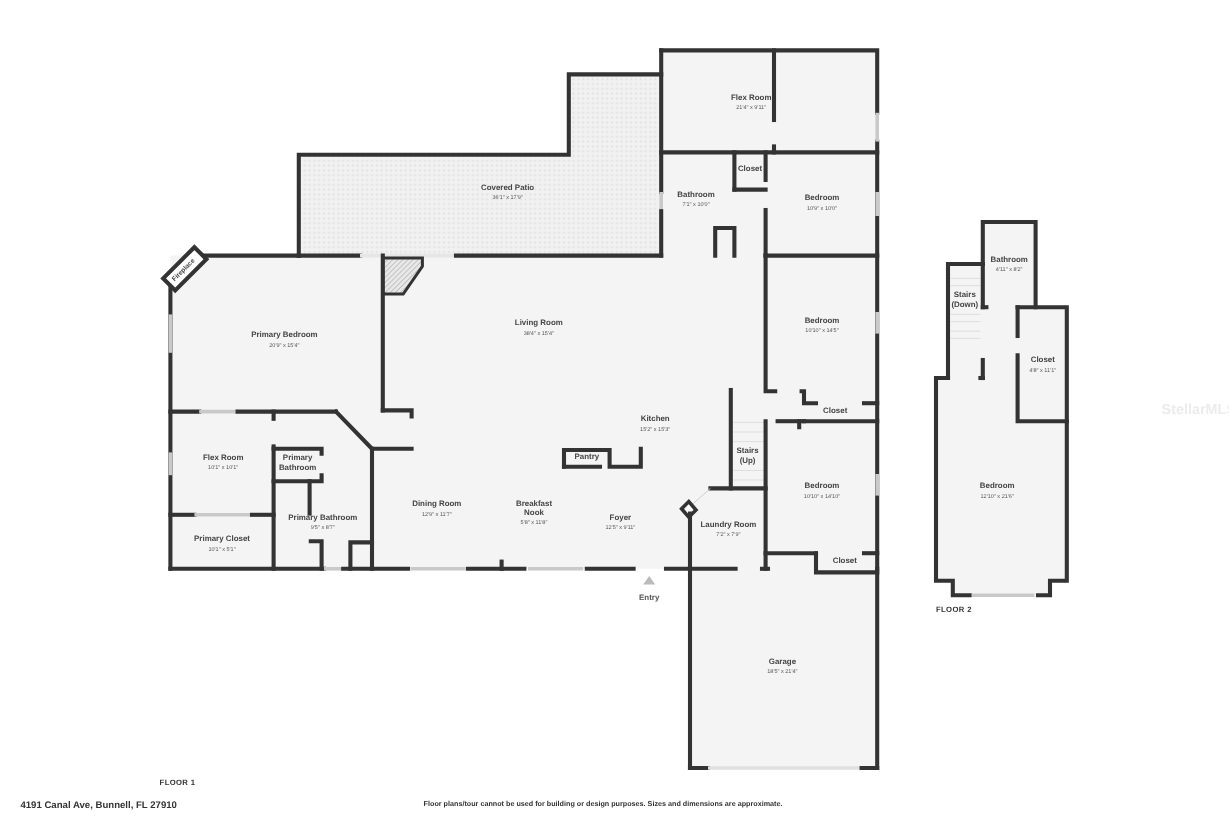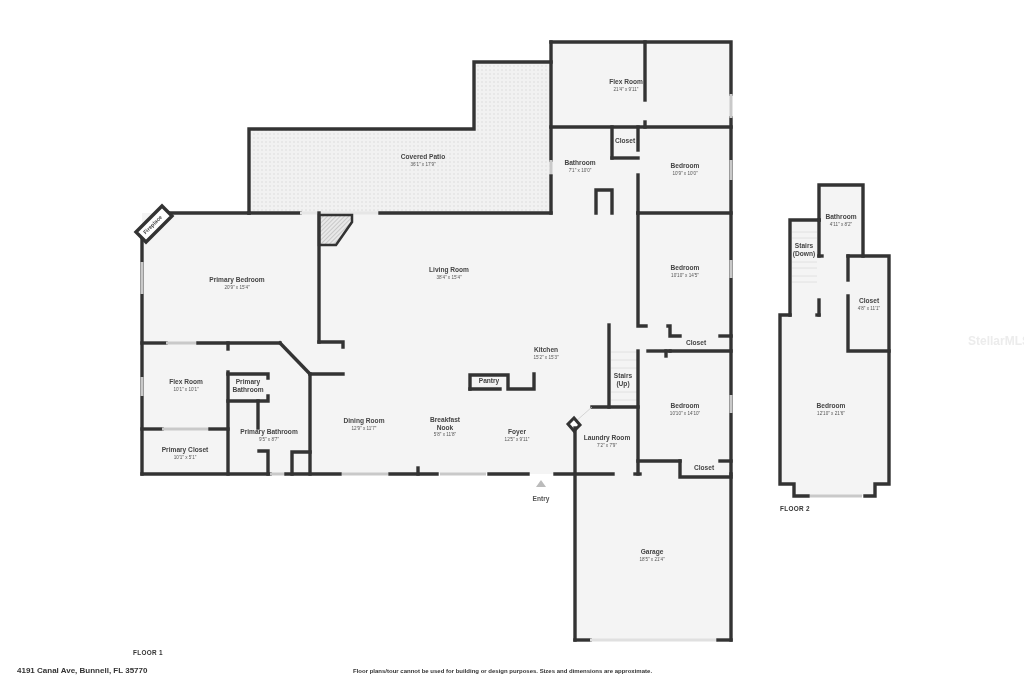--- a/index.html
+++ b/index.html
@@ -264,15 +264,15 @@
     <span class="dim">4'8" x 11'1"</span>
   </div>
 <div class="label" style="left:831px;top:409px">
     <span class="name">Bedroom</span>
     <span class="dim">12'10" x 21'6"</span>
   </div>
 
 <div class="entry-label">Entry</div>
 <div class="floor-label" style="left:133px;top:649px">FLOOR 1</div>
 <div class="floor-label" style="left:780px;top:505px">FLOOR 2</div>
-<div class="address">4191 Canal Ave, Bunnell, FL 35770</div>
+<div class="address">4191 Canal Ave, Bunnell, FL 27910</div>
 <div class="disclaimer">Floor plans/tour cannot be used for building or design purposes. Sizes and dimensions are approximate.</div>
 <div class="watermark">StellarMLS</div>
 
 </body></html>

